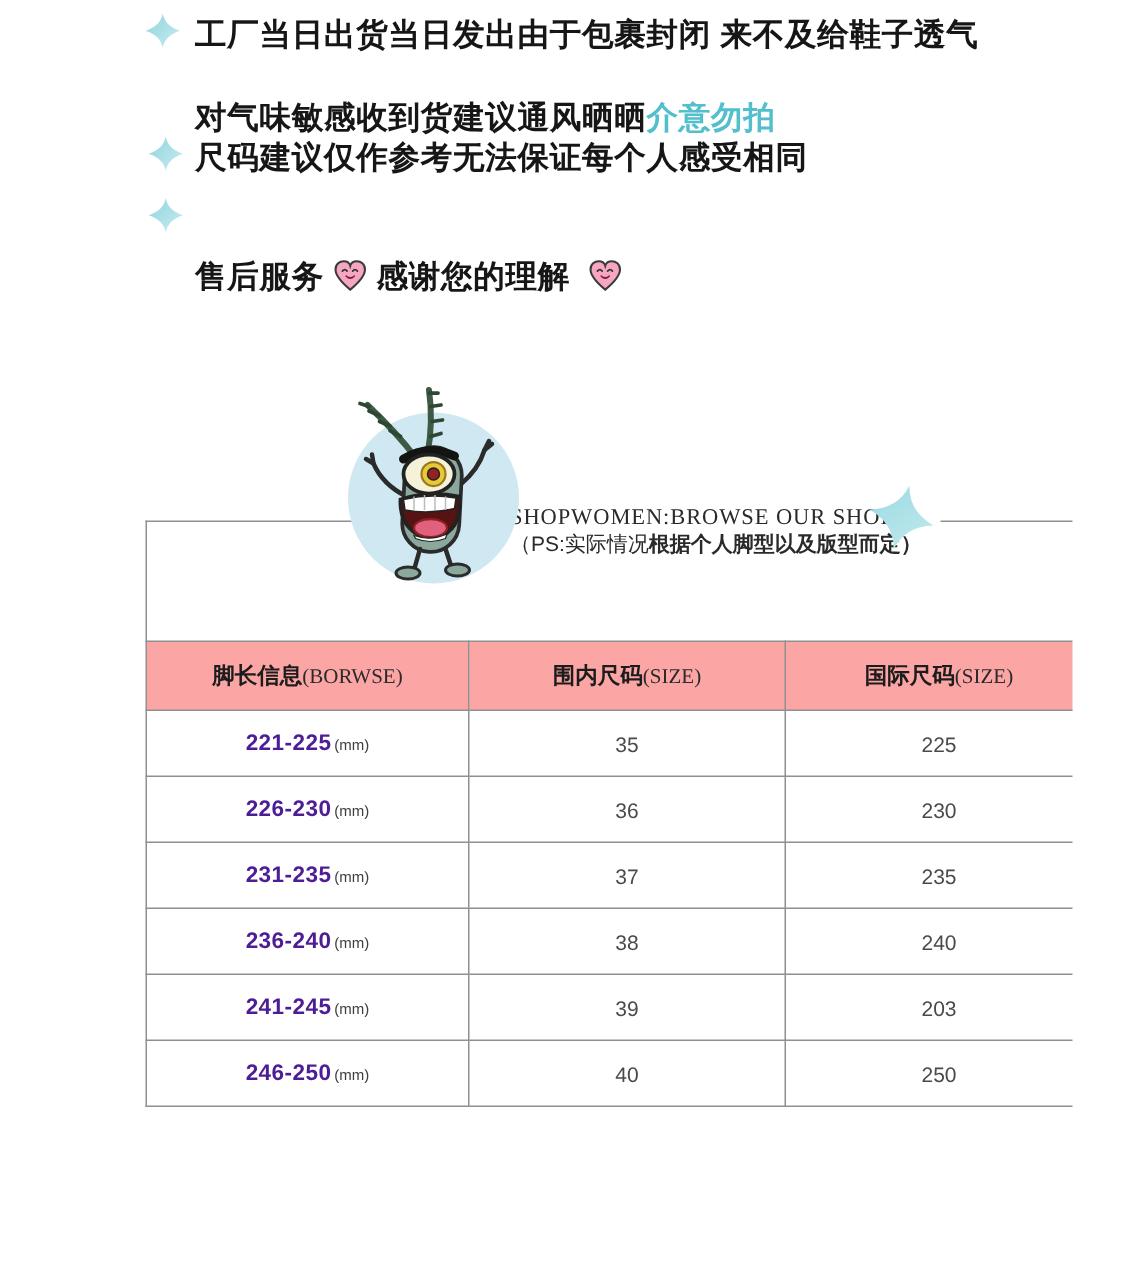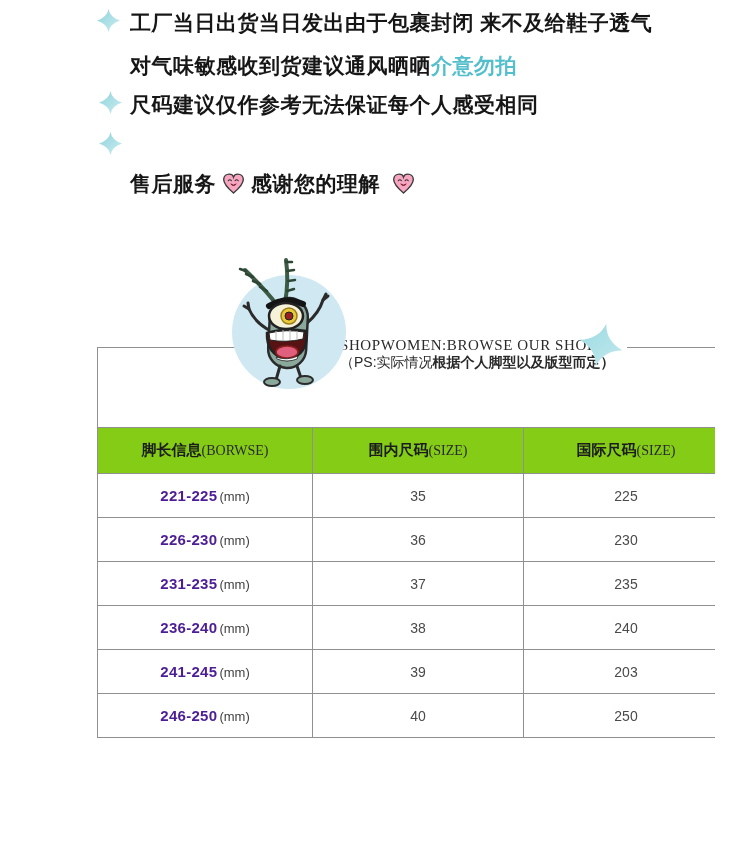--- a/index.html
+++ b/index.html
@@ -21,25 +21,25 @@
   .heart-ico { display:inline-block; width:23px; height:21px; vertical-align:-3px; margin:0 6px; }
 
   
   .mascot { position:absolute; left:178px; top:253px; width:152px; height:152px; z-index:5; }
 
   
   .chart-wrap { position:absolute; left:62px; top:347px; width:631px; z-index:1; }
   table.size-table { border-collapse:collapse; width:631px; table-layout:fixed; }
   table.size-table td, table.size-table th { border:1px solid #909090; text-align:center; vertical-align:middle; }
   td.banner-cell { height:80px; border-bottom:1px solid #909090; }
-  tr.head-row th { height:46px; font-size:15px; font-weight:700; color:#1c1c1c; background:#84cc16;margin-left:16px; }
+  tr.head-row th { height:46px; font-size:15px; font-weight:700; color:#1c1c1c; background:#fca5a5;margin-left:16px; }
   tr.data-row td { height:44px; font-size:14px; color:#4a4a4a; background:#fff; }
   .col-en { font-family:"Liberation Serif","DejaVu Serif",serif; font-weight:400; font-size:14px; color:#2a2a2a; }
   .foot-num { font-weight:700; font-size:15px; color:#4c1d95; letter-spacing:0.3px; }
-  .foot-unit { font-weight:400; font-size:13px; color:#3f3f3f; margin-left:2px; }
+  .foot-unit { font-weight:400; font-size:10px; color:#3f3f3f; margin-left:2px; }
 
   
   .banner-mask { position:absolute; left:300px; top:340px; width:292px; height:14px; background:#fff; z-index:2; }
   .banner-text { position:absolute; left:305px; top:337px; width:260px; text-align:center; z-index:3; }
   .banner-title {
     font-family:"Liberation Serif","DejaVu Serif",serif;
     font-size:15px; letter-spacing:0.6px; color:#2a2a2a; white-space:nowrap;
   }
   .banner-note { font-size:14px; color:#2a2a2a; white-space:nowrap; }
   .banner-note .bold { font-weight:700; }
@@ -53,21 +53,21 @@
     <defs>
         <linearGradient id="sg1" x1="0" y1="0" x2="1" y2="1">
       <stop offset="0" stop-color="#8fd3db"></stop>
           <stop offset="1" stop-color="#c9edf1"></stop>
     </linearGradient>
       </defs>
     <path d="M50 0 Q56 36 100 50 Q56 64 50 100 Q44 64 0 50 Q44 36 50 0 Z" fill="url(#sg1)"></path>
   </svg>
   <div class="notice-line" style="top:9px;">工厂当日出货当日发出由于包裹封闭 来不及给鞋子透气</div>
 
-  <div class="notice-line" style="top:52px;"><span>对气味敏感收到货建议通风晒晒</span><span class="hl-cyan">介意勿拍</span></div>
+  <div class="notice-line" style="top:64px;"><span>对气味敏感收到货建议通风晒晒</span><span class="hl-cyan">介意勿拍</span></div>
 
   <svg class="sparkle-bullet" style="left:64px; top:90px;" viewBox="0 0 100 100">
     <defs>
         <linearGradient id="sg2" x1="0" y1="0" x2="1" y2="1">
       <stop offset="0" stop-color="#8fd3db"></stop>
           <stop offset="1" stop-color="#c9edf1"></stop>
     </linearGradient>
       </defs>
     <path d="M50 0 Q56 36 100 50 Q56 64 50 100 Q44 64 0 50 Q44 36 50 0 Z" fill="url(#sg2)"></path>
   </svg>

